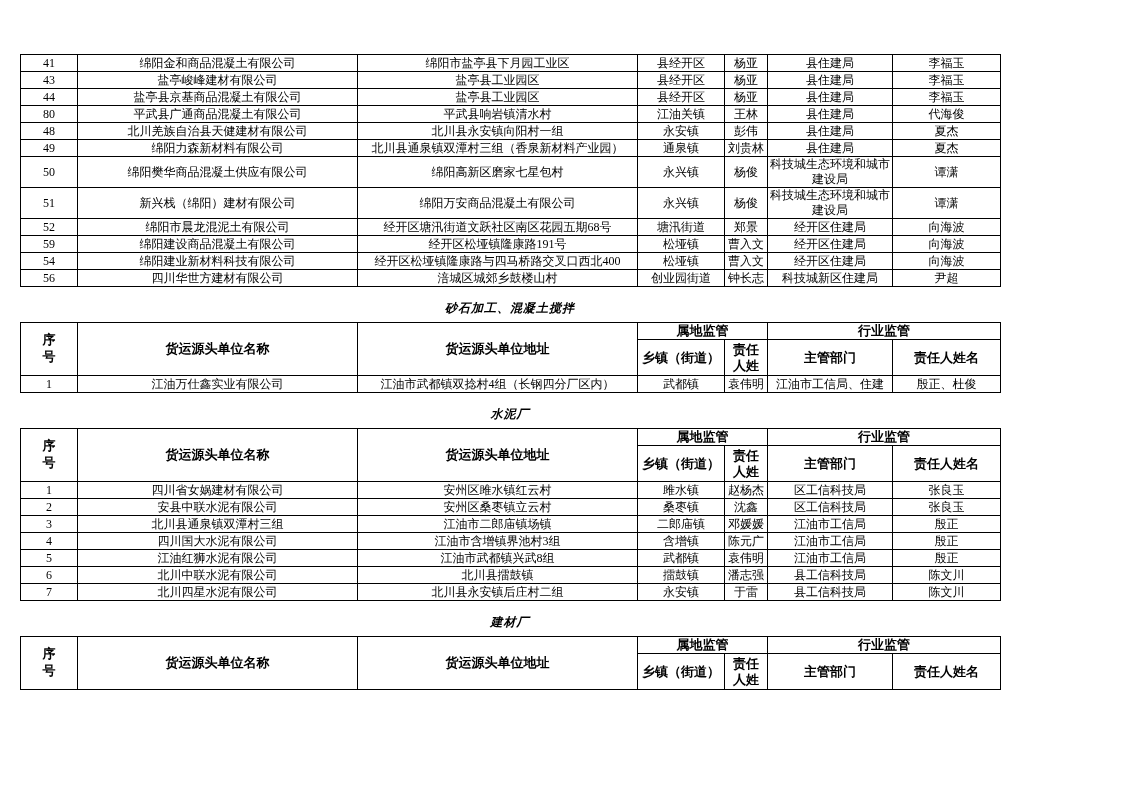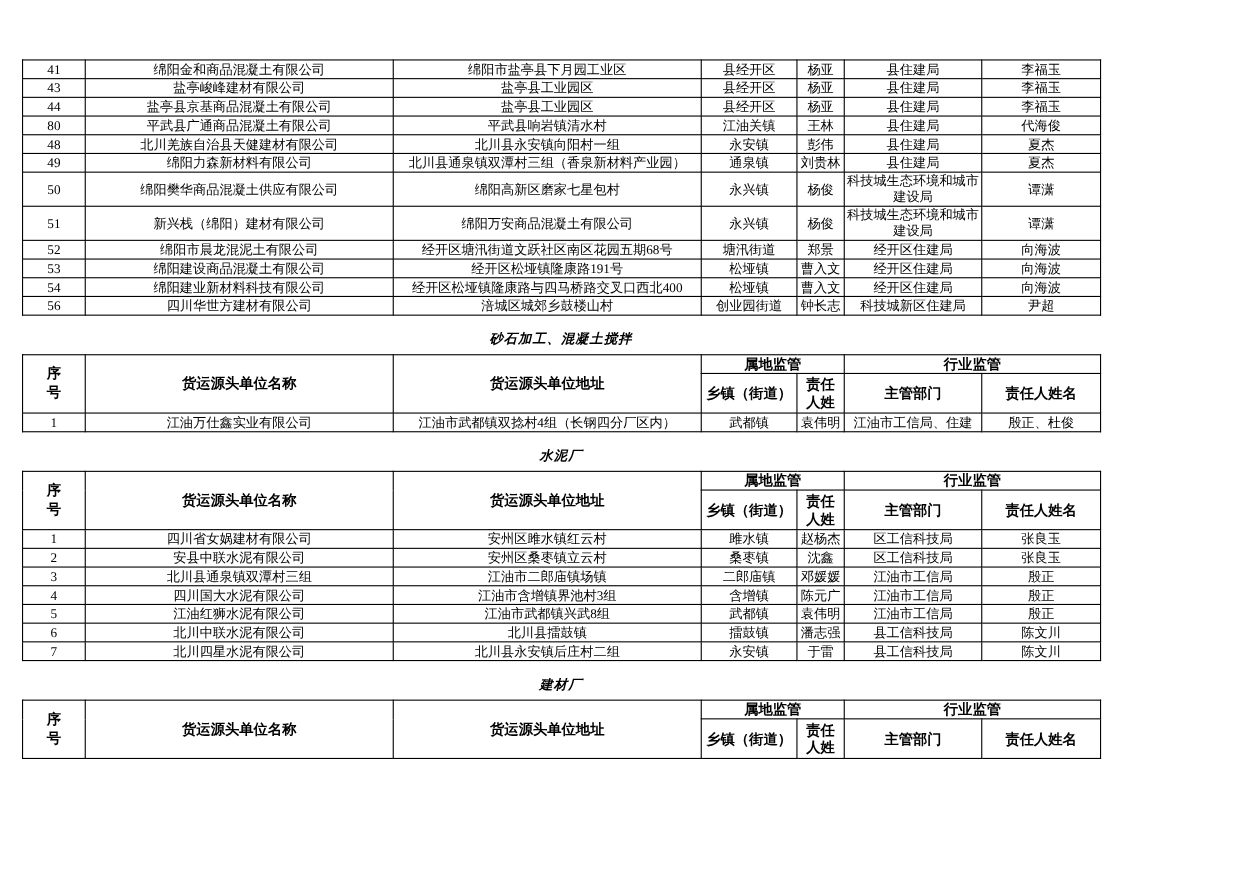--- a/index.html
+++ b/index.html
@@ -120,21 +120,21 @@
         <tr>
           <td>52</td>
           <td>绵阳市晨龙混泥土有限公司</td>
           <td>经开区塘汛街道文跃社区南区花园五期68号</td>
           <td>塘汛街道</td>
           <td>郑景</td>
           <td class="wrap">经开区住建局</td>
           <td>向海波</td>
         </tr>
         <tr>
-          <td>53</td>
+          <td>59</td>
           <td>绵阳建设商品混凝土有限公司</td>
           <td>经开区松垭镇隆康路191号</td>
           <td>松垭镇</td>
           <td>曹入文</td>
           <td class="wrap">经开区住建局</td>
           <td>向海波</td>
         </tr>
         <tr>
           <td>54</td>
           <td>绵阳建业新材料科技有限公司</td>

